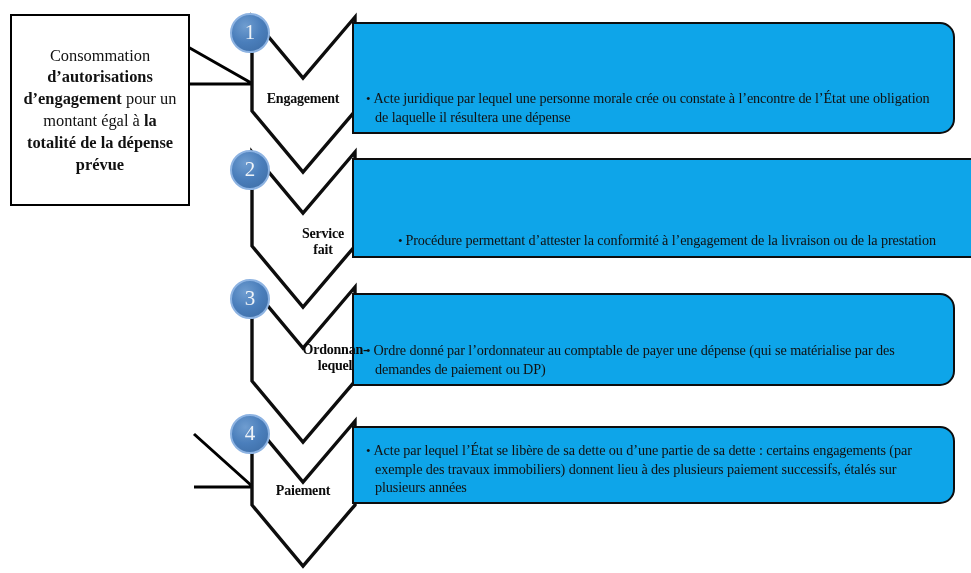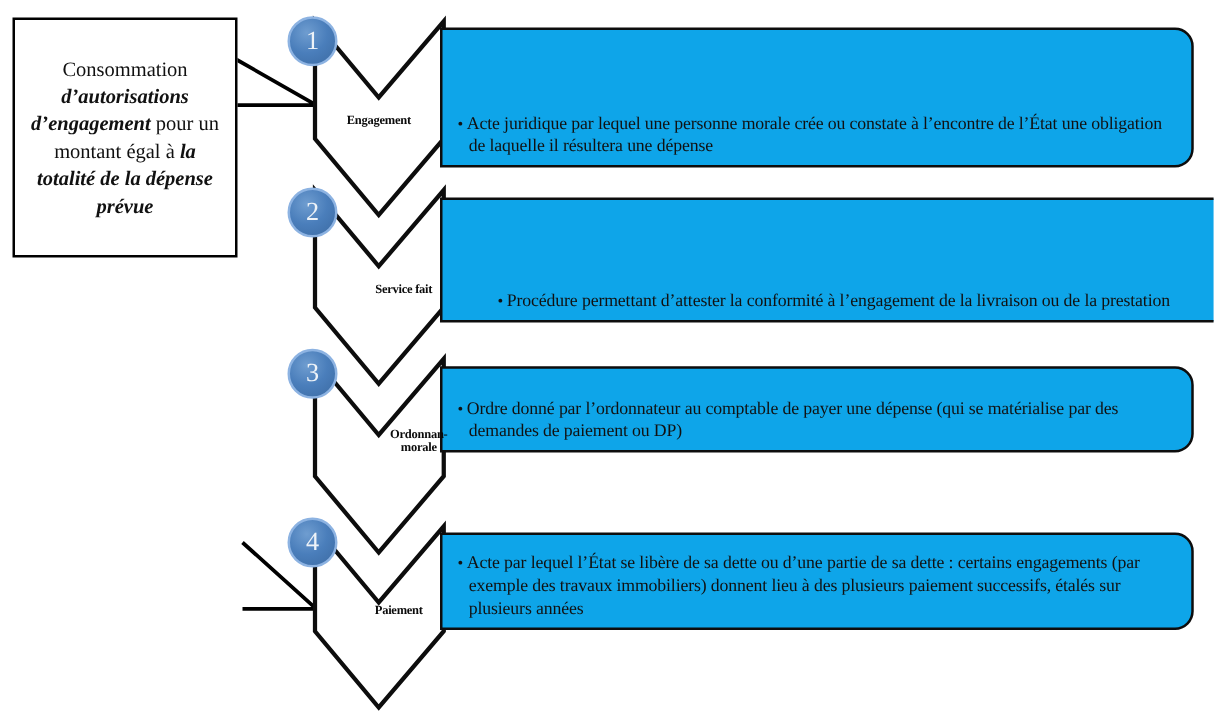--- a/index.html
+++ b/index.html
@@ -54,28 +54,28 @@
     justify-content: center;
     text-align: center;
     padding: 4px 8px;
     z-index: 6;
   }
   .note-text {
     font-size: 16.4px;
     line-height: 1.33;
     color: #111111;
   }
-  .note-text b { font-weight: bold; font-style: italic; }
+  .note-text b { font-weight: bold; }
 
   
   .stage-label {
     position: absolute;
     width: 104px;
     text-align: center;
-    font-size: 10px;
+    font-size: 14px;
     font-weight: bold;
     color: #0b0b0b;
     line-height: 1.12;
     z-index: 5;
     letter-spacing: -0.2px;
   }
 
   
   .circle-num {
     position: absolute;
@@ -125,39 +125,39 @@
   <div class="circle-num" style="left:231px; top:421px;">4</div>
 
   <div class="stage-label" style="left:251px; top:91px;">
     <span>Engagement</span>
   </div>
   <div class="stage-label" style="left:251px; top:226px;padding-left:40px;">
     <span>Service fait</span>
   </div>
   <div class="stage-label" style="left:251px; top:342px;margin-left:32px;">
     <span>Ordonnan-</span><br>
-    <span>morale</span>
+    <span>lequel</span>
   </div>
-  <div class="stage-label" style="left:267px; top:483px;text-align:center;">
+  <div class="stage-label" style="left:251px; top:483px;text-align:center;">
     <span>Paiement</span>
   </div>
 
   <div class="desc-box" style="left:352px; top:22px; width:603px; height:112px;">
     <div class="desc-text">
       <span class="bullet">•</span><span>Acte juridique par lequel une personne morale crée ou constate à l’encontre de l’État une obligation de laquelle il résultera une dépense</span>
     </div>
   </div>
 
   <div class="desc-box" style="left:352px; top:158px; width:687px; height:100px;padding-left:44px;">
     <div class="desc-text">
       <span class="bullet">•</span><span>Procédure permettant d’attester la conformité à l’engagement de la livraison ou de la prestation</span>
     </div>
   </div>
 
-  <div class="desc-box" style="left:352px; top:293px; width:603px; height:69px;">
+  <div class="desc-box" style="left:352px; top:293px; width:603px; height:93px;">
     <div class="desc-text">
       <span class="bullet">•</span><span>Ordre donné par l’ordonnateur au comptable de payer une dépense (qui se matérialise par des demandes de paiement ou DP)</span>
     </div>
   </div>
 
   <div class="desc-box" style="left:352px; top:426px; width:603px; height:78px;">
     <div class="desc-text">
       <span class="bullet">•</span><span>Acte par lequel l’État se libère de sa dette ou d’une partie de sa dette : certains engagements (par exemple des travaux immobiliers) donnent lieu à des plusieurs paiement successifs,  étalés sur plusieurs années</span>
     </div>
   </div>

